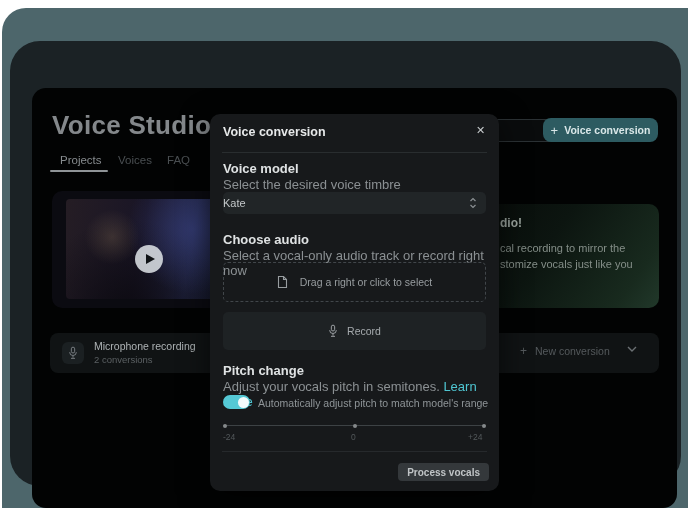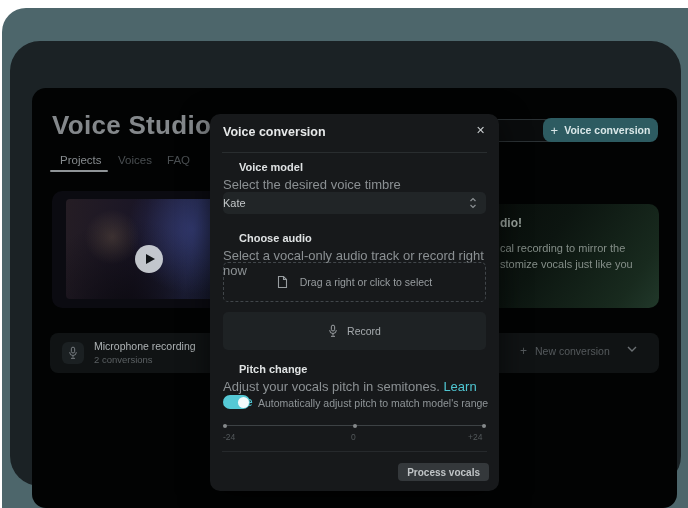--- a/index.html
+++ b/index.html
@@ -47,21 +47,21 @@
   #row-new-conv .plus { font-size:12px; }
   #row-new-conv .lbl { font-size:10.5px; }
   #row-chevron { left:576px; top:12px; cursor:pointer; }
 
   
   #modal { left:178px; top:26px; width:289px; height:377px; background:#17191b; border-radius:10px; box-shadow:0 8px 30px rgba(0,0,0,.6); }
   #modal-title { left:13px; top:11px; font-size:12.5px; font-weight:bold; color:#e6e8e9; }
   #modal-close { left:266px; top:10px; font-size:11px; color:#c7cbcd; cursor:pointer; }
   .m-divider { left:12px; width:265px; height:1px; background:#292d2f; }
   #divider-top { top:38px; }
-  .m-label { left:29px; font-size:11px; font-weight:bold; color:#dfe2e3; }
+  .m-label { left:13px; font-size:13px; font-weight:bold; color:#dfe2e3; }
   .m-hint { left:13px; font-size:13px; color:#8b9093; }
   #vm-label { top:47px; }
   #vm-hint { top:63px; }
   #vm-select { left:13px; top:78px; width:263px; height:22px; background:#212527; border-radius:5px; display:flex; align-items:center; cursor:pointer; }
   #vm-select .val { font-size:11px; color:#c3c7c9; }
   #vm-select .stepper { position:absolute; right:9px; top:4px; }
   #ca-label { top:118px; }
   #ca-hint { top:134px; }
   #dropzone { left:13px; top:148px; width:263px; height:40px; border:1px dashed #41464a; border-radius:5px; display:flex; align-items:center; justify-content:center; gap:12px; color:#989da0; cursor:pointer; }
   #dropzone .lbl { font-size:10.5px; }

